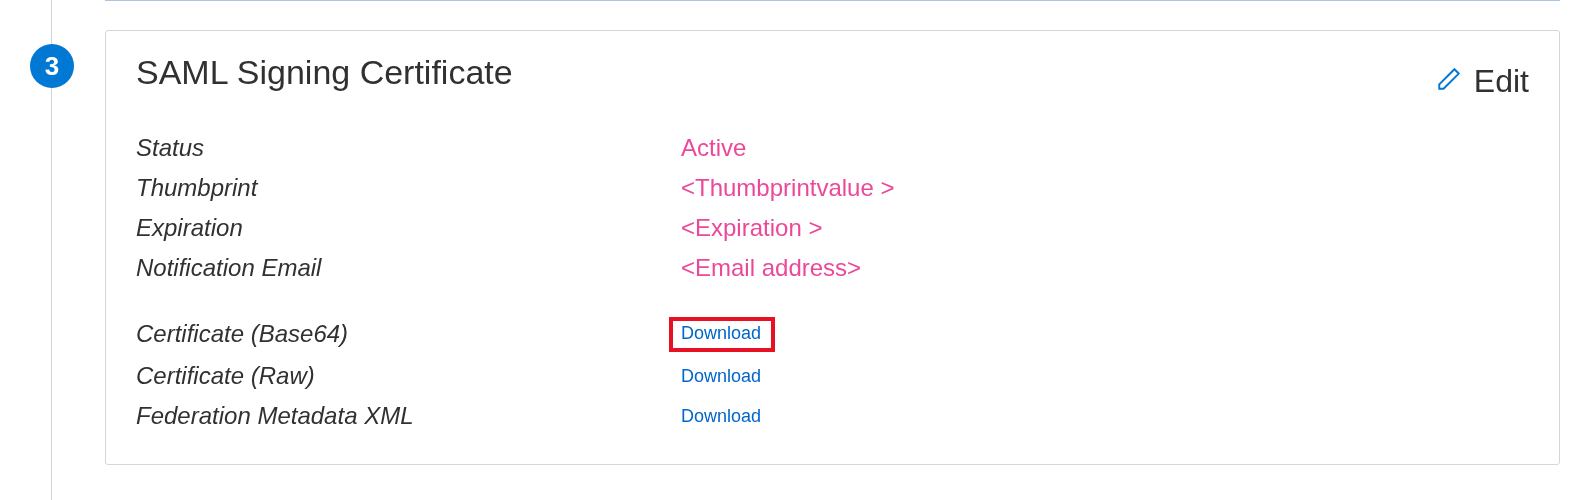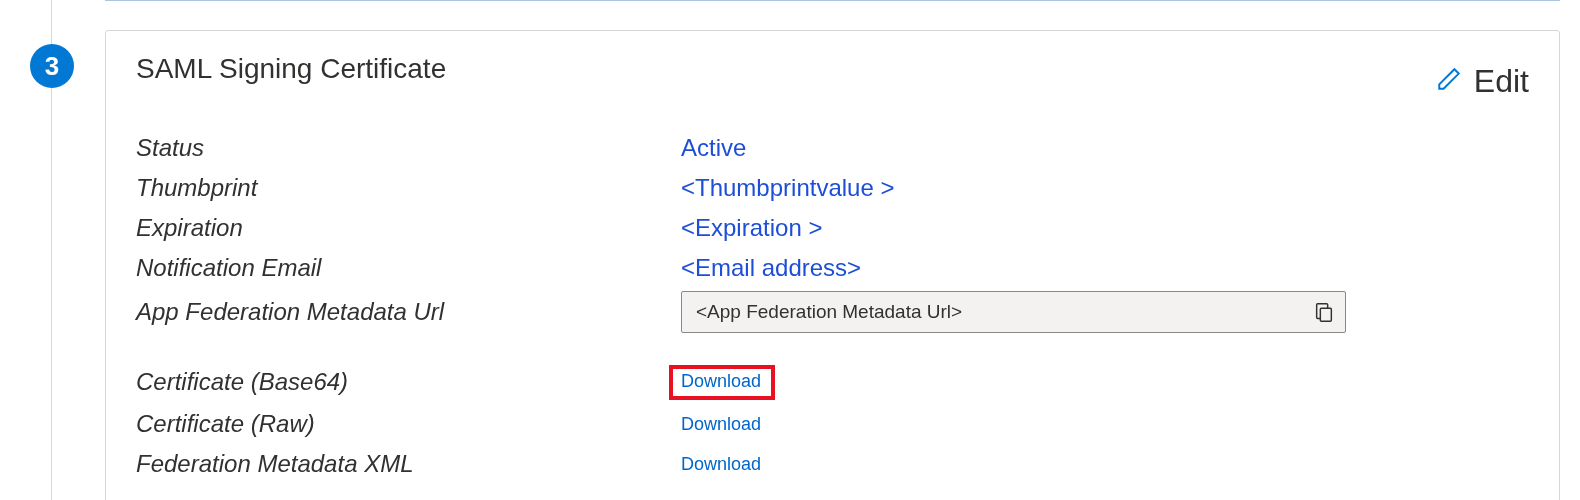--- a/index.html
+++ b/index.html
@@ -50,21 +50,21 @@
       position: relative;
       background: #fff;
     }
     .card-header {
       display: flex;
       justify-content: space-between;
       align-items: flex-start;
       margin-bottom: 28px;
     }
     .card-title {
-      font-size: 28px;
+      font-size: 34px;
       font-weight: 400;
       color: #323130;
     }
     .edit-button {
       display: flex;
       align-items: center;
       gap: 12px;
       cursor: pointer;
       color: #323130;
       font-size: 32px;
@@ -85,21 +85,21 @@
     }
     .field-label {
       width: 545px;
       font-size: 24px;
       color: #323130;
       flex-shrink: 0;
       font-style: italic;
     }
     .field-value {
       font-size: 22px;
-      color: #1d4ed8;
+      color: #ec4899;
     }
     .field-value.active {
       font-size: 24px;
     }
     .field-value.placeholder {
       font-size: 24px;
     }
     .field-value.indent1 {
     }
     .field-value.indent2 {
@@ -182,32 +182,20 @@
       <div class="field-row">
         <div class="field-label">Expiration</div>
         <div class="field-value placeholder indent1">&lt;Expiration &gt;</div>
       </div>
 
       <div class="field-row">
         <div class="field-label">Notification Email</div>
         <div class="field-value placeholder indent2">&lt;Email address&gt;</div>
       </div>
 
-      <div class="field-row" style="min-height:48px;">
-        <div class="field-label">App Federation Metadata Url</div>
-        <div class="url-field">
-          <span class="url-text">&lt;App Federation  Metadata Url&gt;</span>
-          <span class="copy-icon">
-            <svg viewBox="0 0 24 24" fill="none" stroke="currentColor" stroke-width="1.6">
-              <rect x="8" y="8" width="12" height="14" rx="1"></rect>
-              <path d="M16 8V4a1 1 0 0 0-1-1H5a1 1 0 0 0-1 1v14a1 1 0 0 0 1 1h3"></path>
-            </svg>
-          </span>
-        </div>
-      </div>
 
       <div class="gap-row"></div>
 
       <div class="field-row" style="min-height:44px;margin-top:16px;">
         <div class="field-label">Certificate (Base64)</div>
         <span class="download-link highlighted">Download</span>
       </div>
 
       <div class="field-row">
         <div class="field-label">Certificate (Raw)</div>

